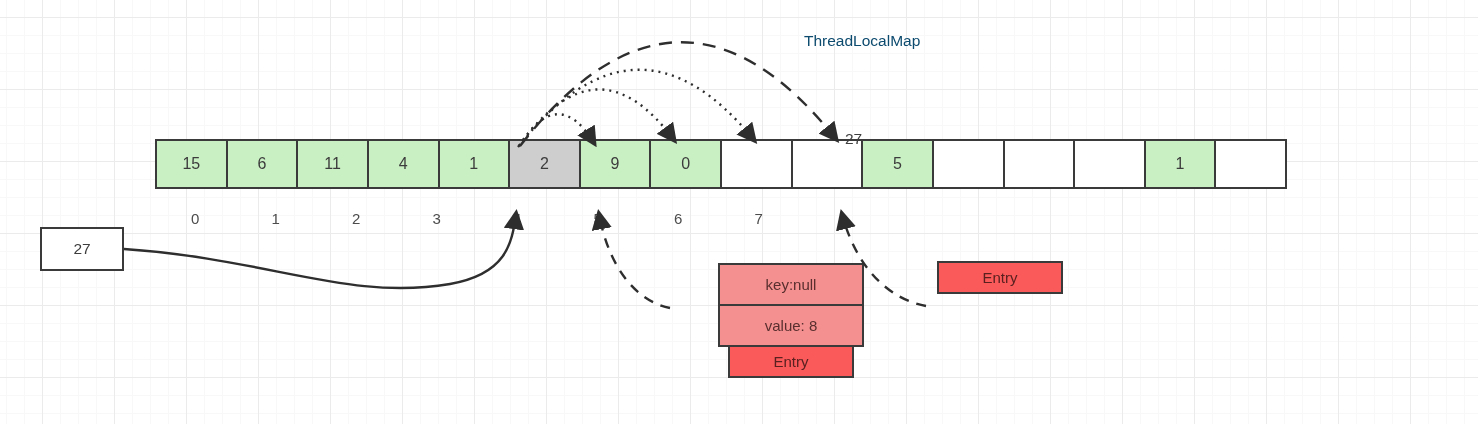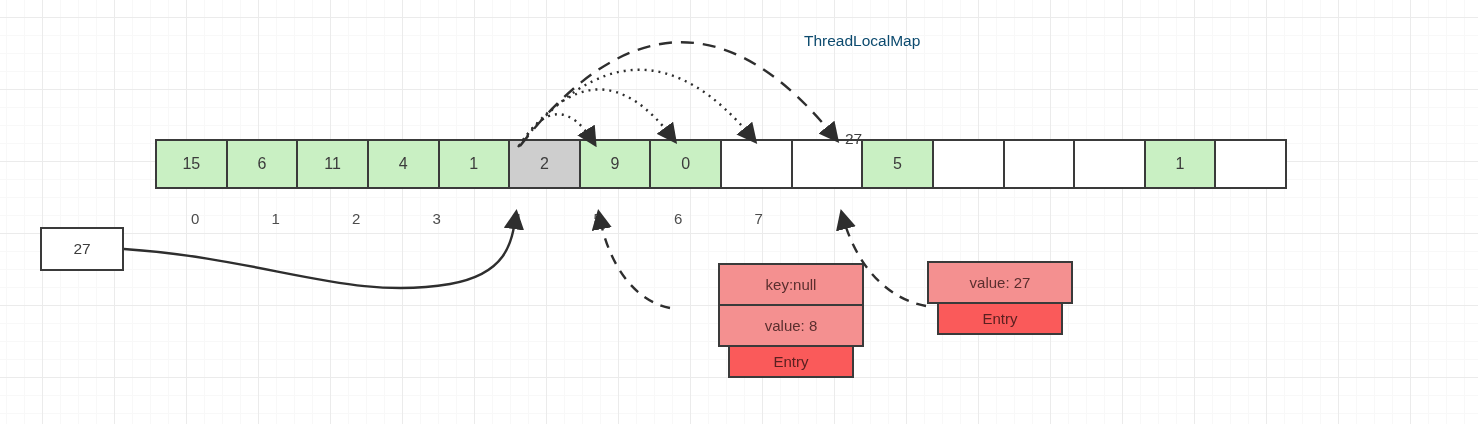--- a/index.html
+++ b/index.html
@@ -117,21 +117,20 @@
 
 <div class="value-box">27</div>
 
 <div class="entry left">
   <div class="entry-row key">key:null</div>
   <div class="entry-row value">value: 8</div>
   <div class="entry-footer">Entry</div>
 </div>
 
 <div class="entry right">
-  <div class="entry-row value">value: 27</div>
   <div class="entry-footer">Entry</div>
 </div>
 
 <svg class="overlay" width="1478" height="424" viewBox="0 0 1478 424">
   <defs>
     <marker id="arrow" viewBox="0 0 10 10" refX="7.5" refY="5" markerWidth="8.5" markerHeight="8.5" orient="auto-start-reverse">
       <path d="M0,0 L10,5 L0,10 z" fill="#2e2e2e"></path>
     </marker>
   </defs>
 

